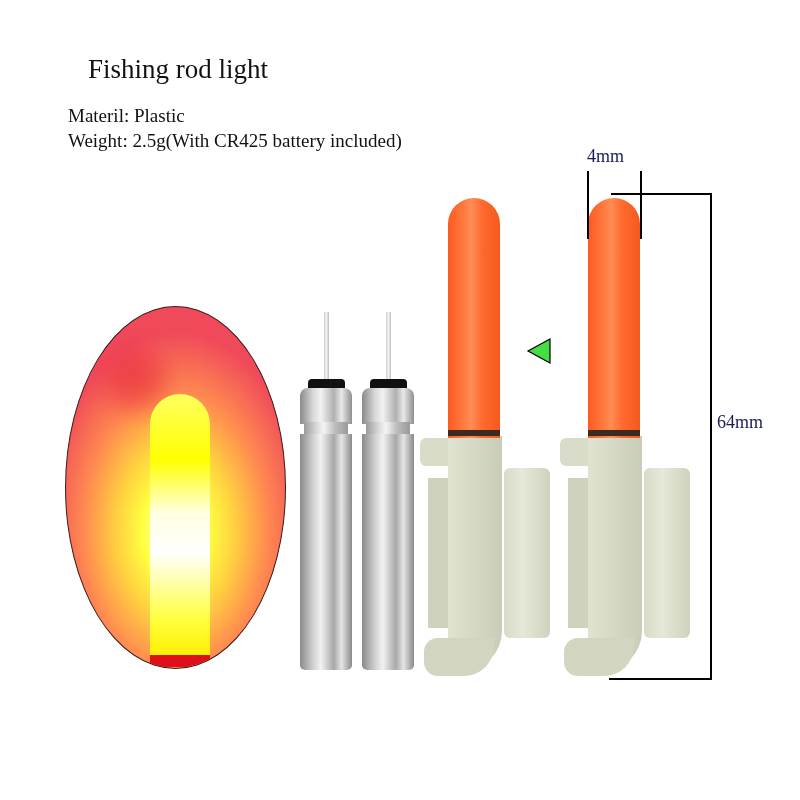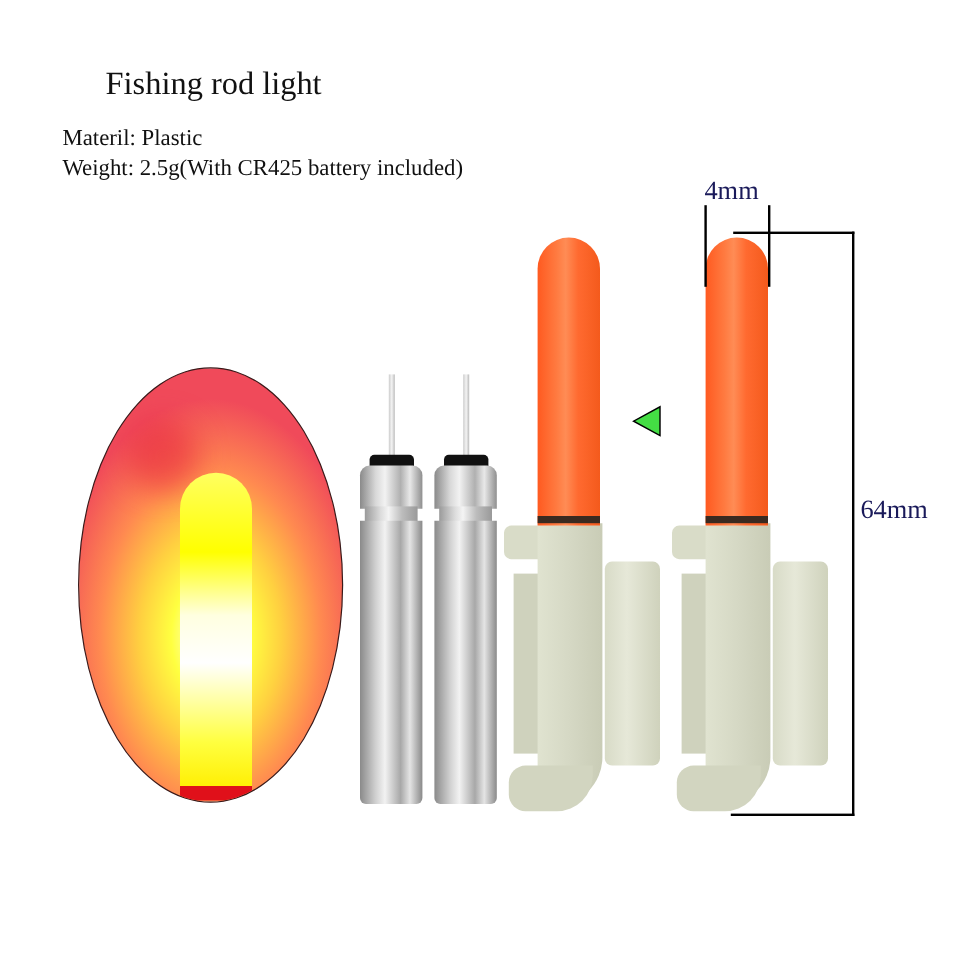--- a/index.html
+++ b/index.html
@@ -1,21 +1,21 @@
 <!DOCTYPE html>
 <html><head>
   <meta charset="utf-8">
   <style>
     html, body { margin: 0; padding: 0; background: #ffffff; }
     body { width: 800px; height: 800px; position: relative; overflow: hidden; font-family: "DejaVu Serif", "Liberation Serif", serif; }
     .title { position: absolute; left: 68px; top: 54px; font-family: "Liberation Serif", serif; font-size: 27px; color: #111; margin-left: 20px; }
-    .spec { position: absolute; left: 52px; font-family: "Liberation Serif", serif; font-size: 19px; color: #111; }
+    .spec { position: absolute; left: 68px; font-family: "Liberation Serif", serif; font-size: 19px; color: #111; }
     .spec.material { top: 105px; }
     .spec.weight { top: 130px; }
-    .dimlabel { position: absolute; font-family: "Liberation Serif", serif; font-size: 22px; color: #1a1a5a; }
+    .dimlabel { position: absolute; font-family: "Liberation Serif", serif; font-size: 18px; color: #1a1a5a; }
     .dim4 { left: 587px; top: 146px; }
     .dim64 { left: 717px; top: 412px; }
     .line { position: absolute; background: #000; }
 
     
     .glow { position: absolute; left: 65px; top: 306px; width: 219px; height: 361px; border-radius: 50%; border: 1px solid #3a1a1a;
       background: radial-gradient(ellipse 60% 55% at 50% 62%, #ffffff 0%, #ffff40 25%, #ffd040 45%, #ff8a50 70%, #f04a5a 100%);
       overflow: hidden; }
     .glow .hot { position: absolute; left: 50%; top: 12%; width: 60px; height: 60px; margin-left: -70px; border-radius: 50%; background: rgba(230,30,60,0.5); filter: blur(12px); }
     .glow .stick { position: absolute; left: 84px; top: 87px; width: 60px; height: 264px; border-radius: 30px 30px 0 0;

